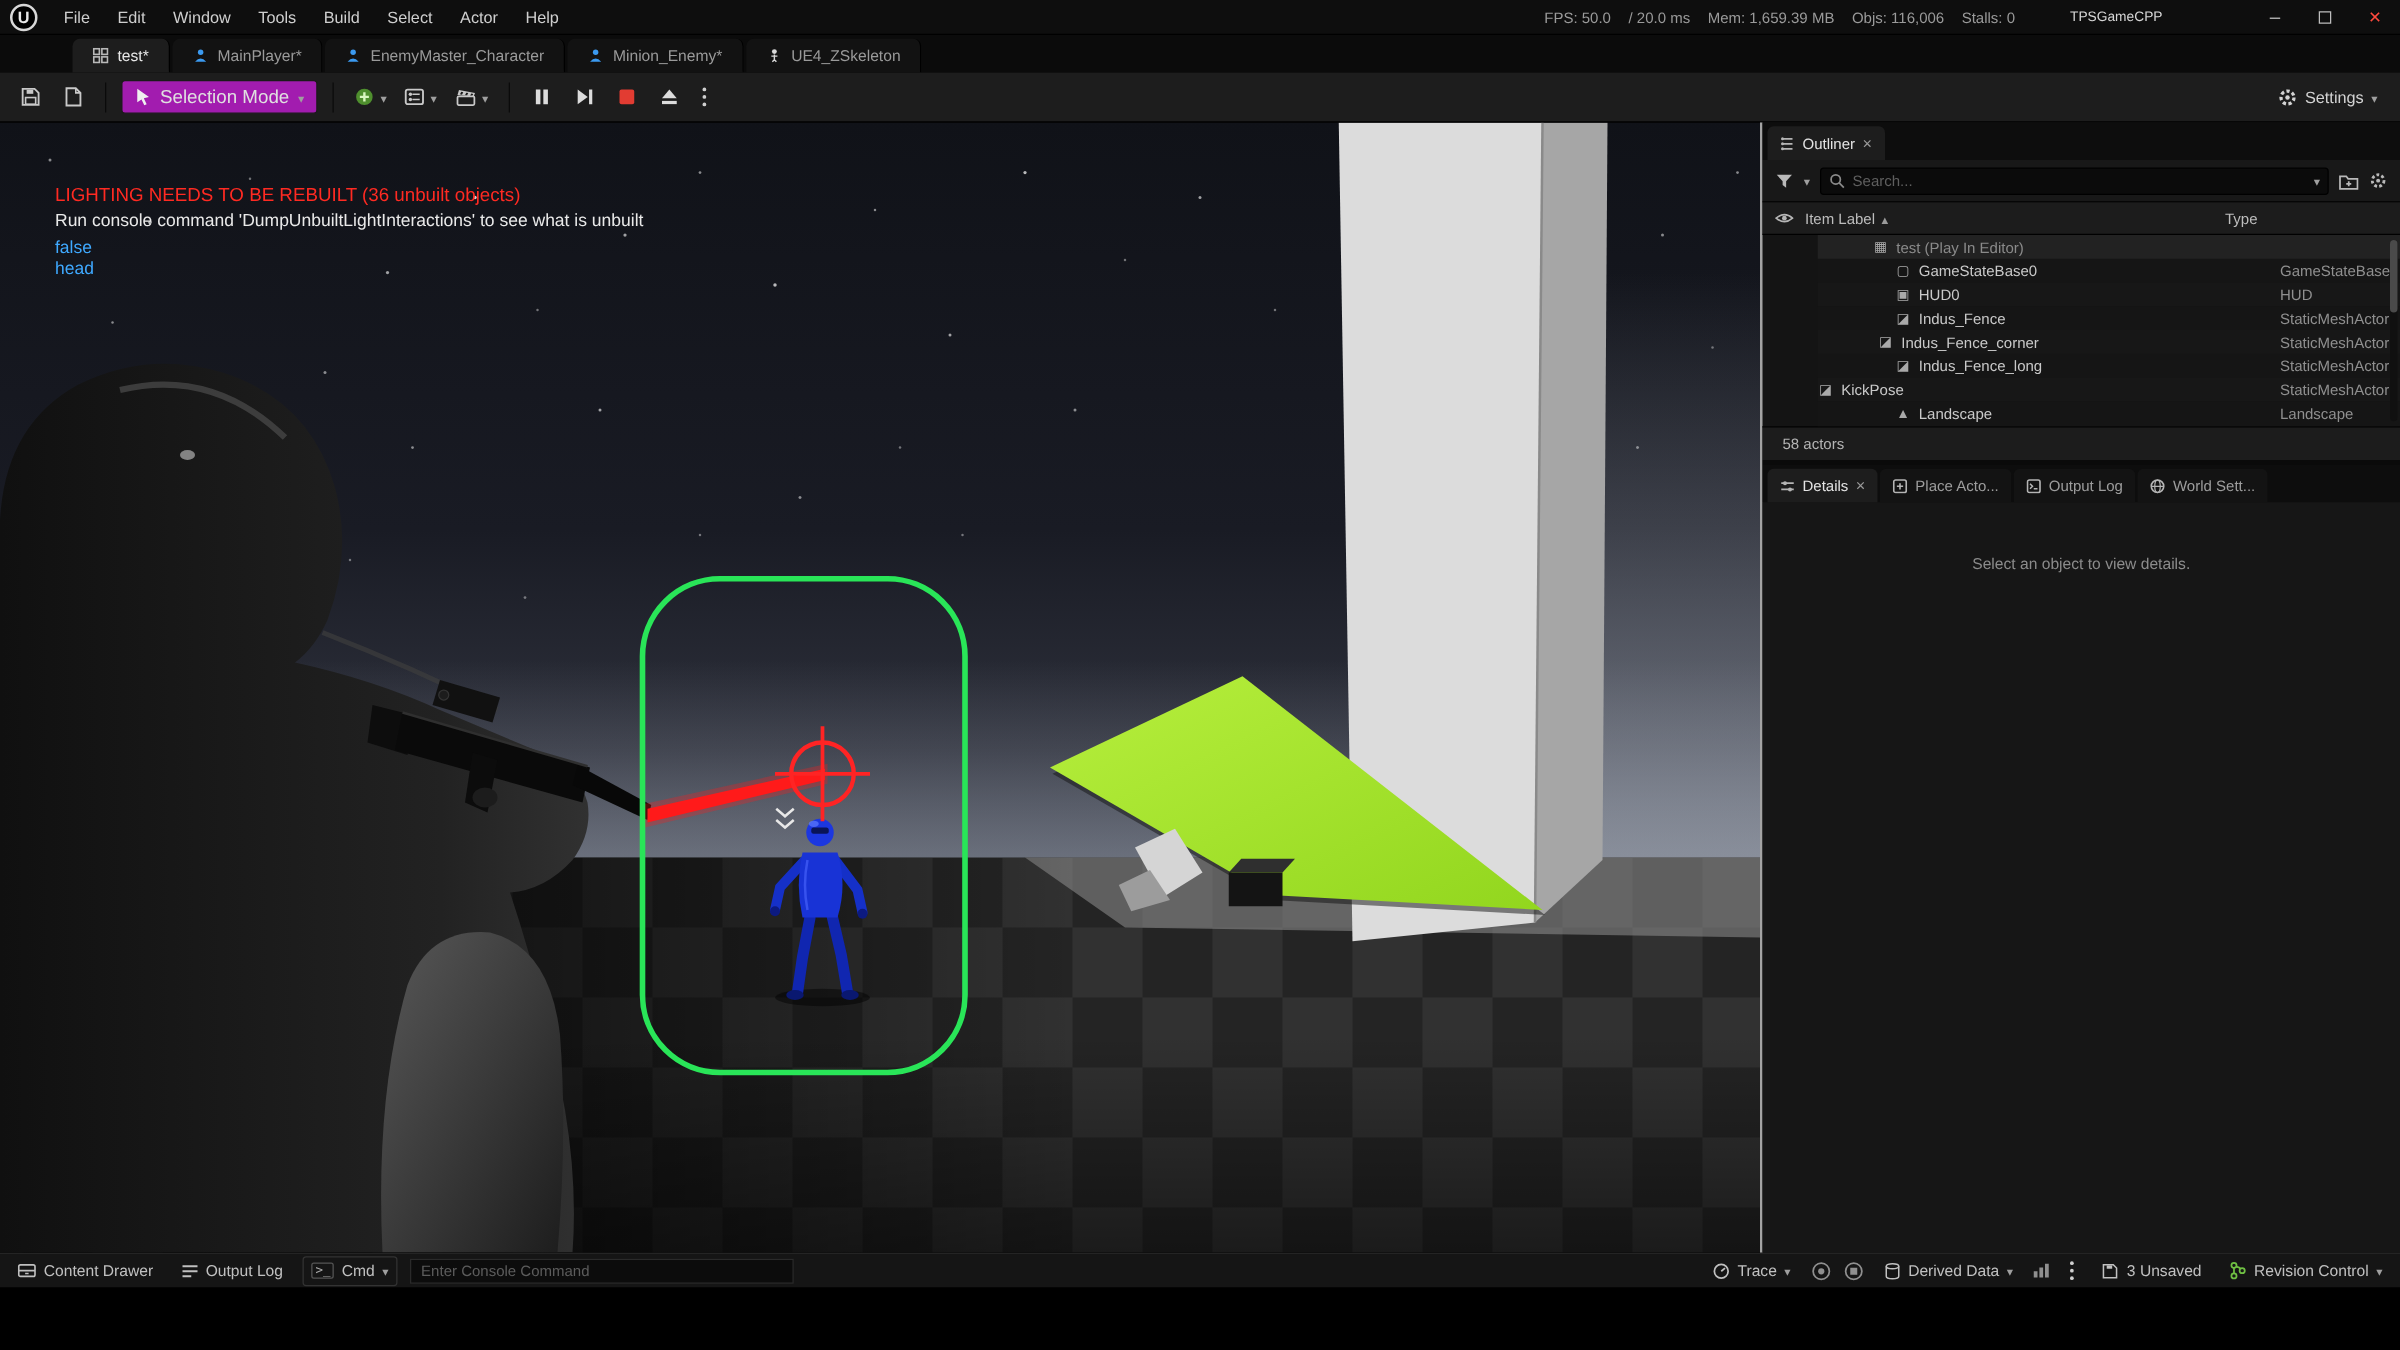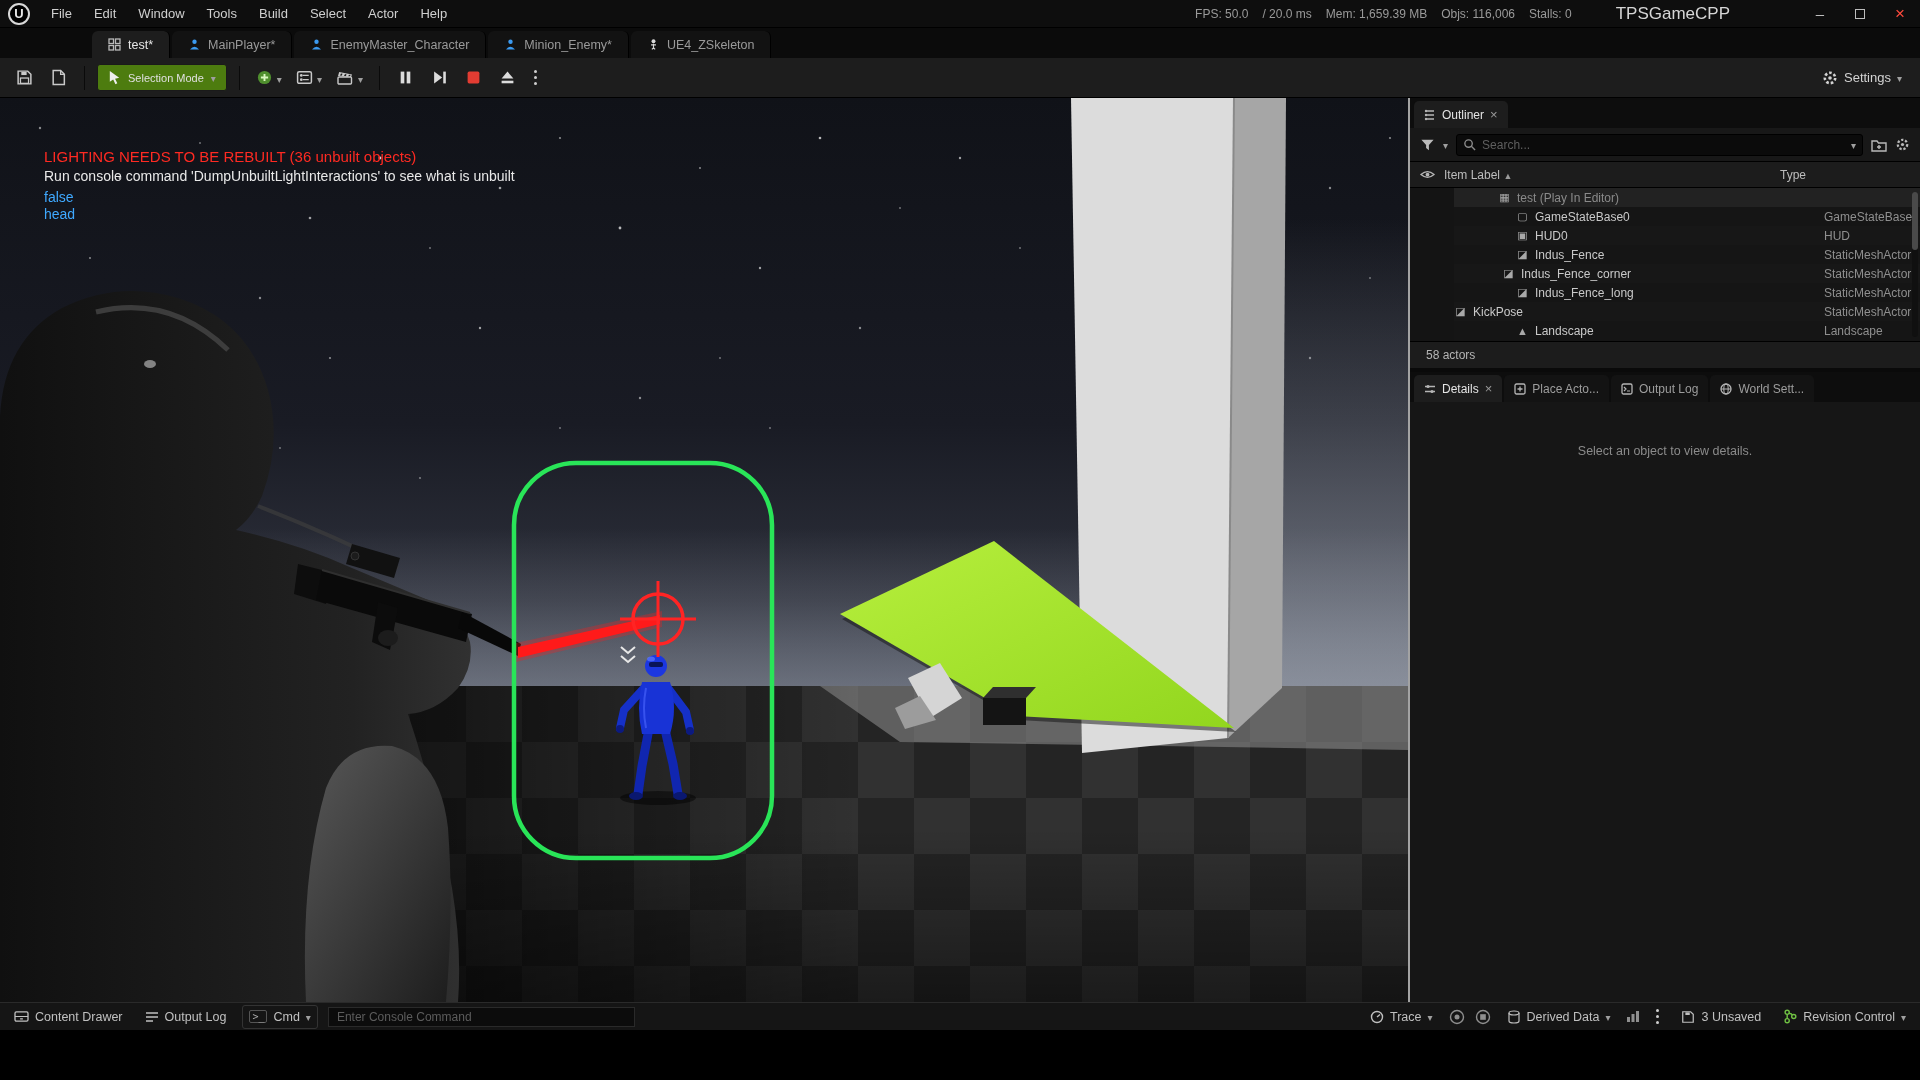--- a/index.html
+++ b/index.html
@@ -8,34 +8,34 @@
     position:relative; width:1920px; height:1080px; overflow:hidden;
     background:#000; font-family:"Liberation Sans",sans-serif; color:#c8c8c8;
     -webkit-user-select:none; user-select:none;
   }
   
   .menubar { height:28px; background:#0e0e0e; border-bottom:1px solid #000; display:flex; align-items:center; font-size:13px; }
   .ue-logo { width:22px; height:22px; margin:0 10px 0 8px; border-radius:50%; background:#000; border:2px solid #d8d8d8; color:#e8e8e8; font-size:13px; font-weight:bold; display:flex; align-items:center; justify-content:center; }
   .menu-item { padding:0 11px; height:28px; display:flex; align-items:center; color:#cfcfcf; cursor:default; }
   .mb-spacer { flex:1; }
   .stat { color:#9a9a9a; font-size:12px; margin-right:14px; white-space:nowrap; }
-  .project-name { color:#d6d6d6; font-size:17px; margin:0 70px 0 30px; }
+  .project-name { color:#d6d6d6; font-size:11px; margin:0 70px 0 30px; }
   .win-btn { width:40px; height:28px; display:flex; align-items:center; justify-content:center; color:#bdbdbd; font-size:15px; }
   .win-btn.close { color:#ff4a3d; font-size:17px; }
   .win-max-box { width:10px; height:10px; border:1.5px solid #bdbdbd; }
   
-  .tabbar { height:30px; background:#0b0b0b; display:flex; align-items:flex-end; padding-left:92px; }
+  .tabbar { height:30px; background:#0b0b0b; display:flex; align-items:flex-end; padding-left:58px; }
   .atab { height:27px; display:flex; align-items:center; gap:7px; padding:0 16px; font-size:12.5px; color:#9a9a9a; background:#121212; border-right:1px solid #000; border-radius:6px 6px 0 0; margin-right:2px; }
   .atab.active { background:#1d1d1d; color:#e6e6e6; }
   .tab-ico { display:inline-flex; }
   
   .toolbar { height:40px; background:#1d1d1d; border-bottom:1px solid #000; display:flex; align-items:center; padding:0 10px; gap:6px; }
   .tb-btn { height:28px; min-width:28px; padding:0 4px; display:flex; align-items:center; justify-content:center; gap:4px; border-radius:3px; color:#cfcfcf; }
   .tb-sep { width:1px; height:24px; background:#0a0a0a; margin:0 6px; }
-  .mode-btn { height:27px; background:#4d7c0f; border:1px solid #1a1a1a; border-radius:3px; display:flex; align-items:center; gap:7px; padding:0 10px; font-size:11px; color:#e0e0e0; }
+  .mode-btn { height:27px; background:#a21caf; border:1px solid #1a1a1a; border-radius:3px; display:flex; align-items:center; gap:7px; padding:0 10px; font-size:15px; color:#e0e0e0; }
   .caret::after { content:"▾"; font-size:10px; color:#9f9f9f; }
   .kebab { display:flex; flex-direction:column; gap:3px; padding:0 6px; }
   .kebab i { width:3px; height:3px; border-radius:50%; background:#cfcfcf; }
   .tb-spacer { flex:1; }
   .settings-btn { display:flex; align-items:center; gap:6px; font-size:13px; color:#d3d3d3; padding:0 8px; }
   
   .main-row { display:flex; height:904px; }
   .viewport { position:relative; width:1408px; height:904px; background:#000; overflow:hidden; }
   .viewport svg.scene { position:absolute; inset:0; }
   .vp-text { position:absolute; left:44px; font-size:14px; white-space:nowrap; z-index:3; }

